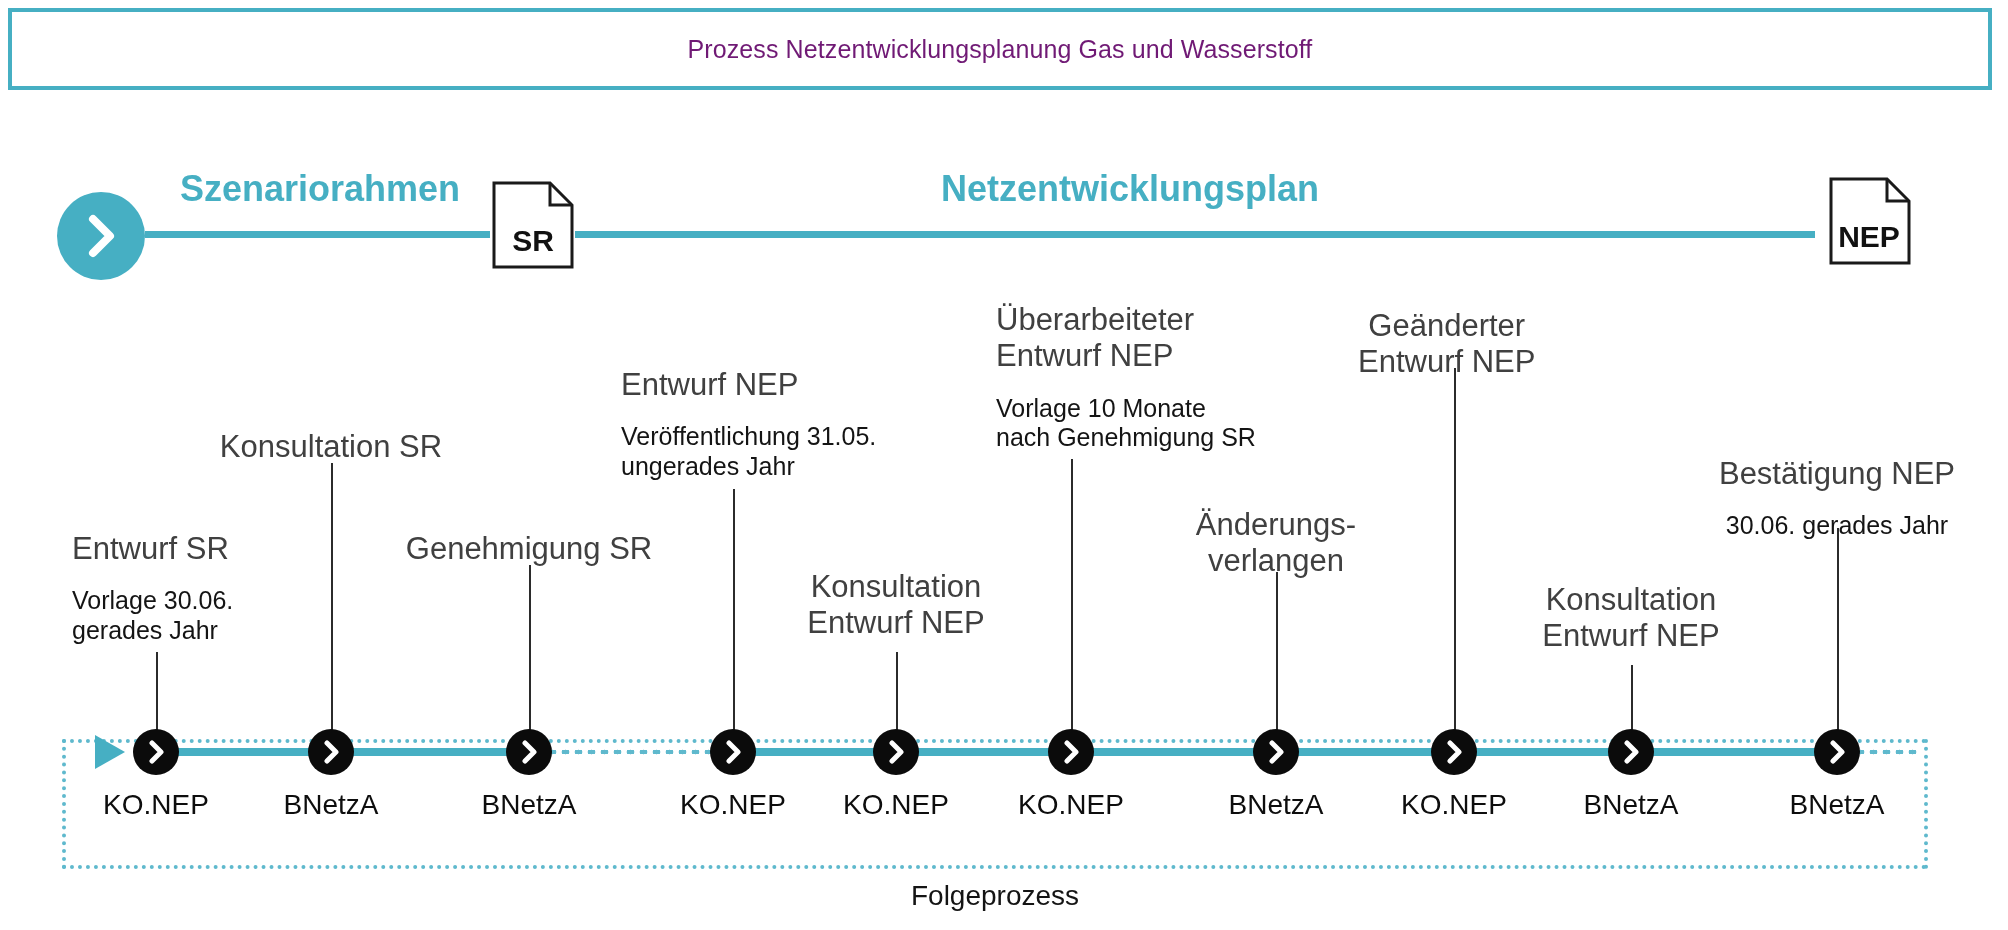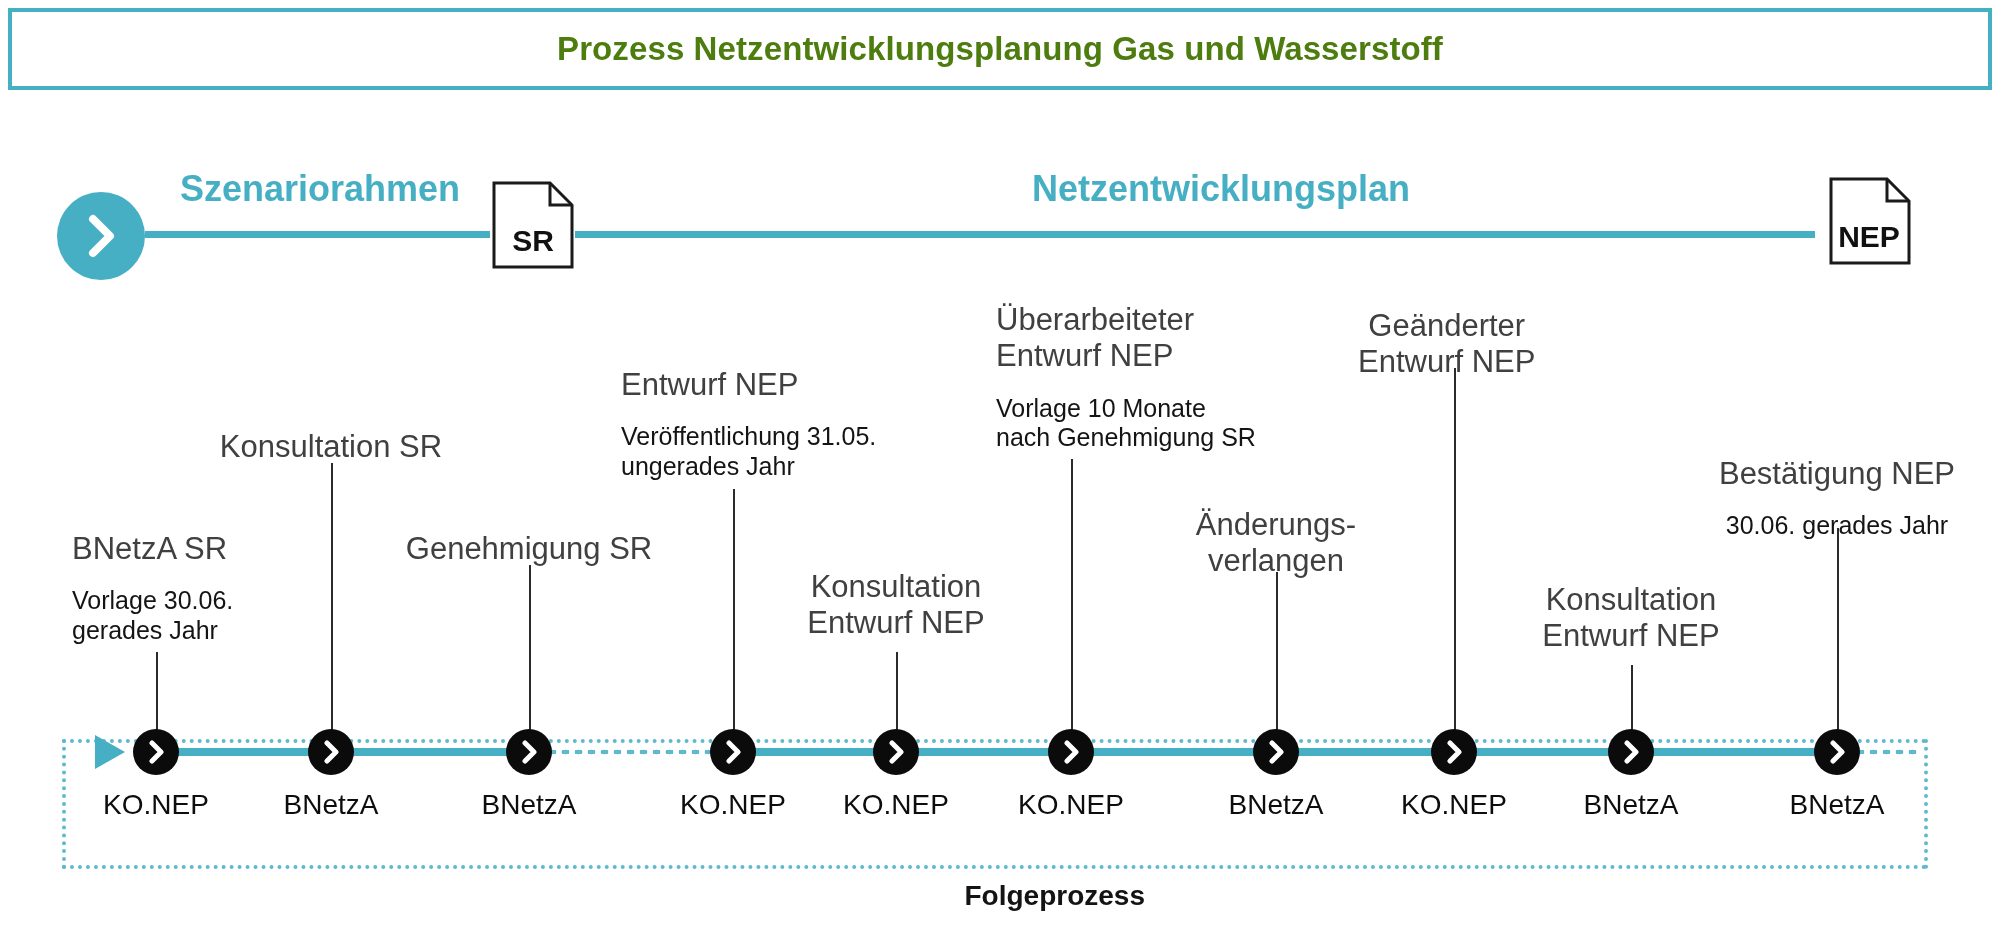--- a/index.html
+++ b/index.html
@@ -13,21 +13,21 @@
   #stage{position:absolute;left:0;top:0;width:2008px;height:930px;}
 
   
   .title-bar{
     position:absolute;left:8px;top:8px;width:1984px;height:82px;
     border:4px solid #46AFC3;background:#ffffff;
     display:flex;align-items:center;justify-content:center;
     box-sizing:border-box;
   }
   .title-text{
-    font-size:33px;font-weight:bold;letter-spacing:.1px;color:#4d7c0f;
+    font-size:25px;font-weight:normal;letter-spacing:.1px;color:#701a75;
     white-space:nowrap;
   }
   .start-circle{
     position:absolute;left:57px;top:192px;width:88px;height:88px;
     border-radius:50%;background:#46AFC3;
   }
   .start-circle svg{position:absolute;left:0;top:0;}
   .top-line{
     position:absolute;top:231px;height:7px;background:#46AFC3;
   }
@@ -74,23 +74,22 @@
   .node{
     position:absolute;width:46px;height:46px;border-radius:50%;
     background:#0b0b0b;
   }
   .node svg{position:absolute;left:0;top:0;}
   .node-label{
     position:absolute;font-size:28px;font-weight:normal;color:#0d0d0d;
     text-align:center;white-space:nowrap;
   }
   .footer-label{
-    position:absolute;font-size:28px;color:#141414;text-align:right;
+    position:absolute;font-size:28px;color:#141414;text-align:center;
     white-space:nowrap;
-    font-weight:bold;
   }
 </style>
 </head>
 <body>
 
 <div id="stage">
 
   <div class="title-bar">
     <div class="title-text">Prozess Netzentwicklungsplanung Gas und Wasserstoff</div>
   </div>
@@ -99,40 +98,40 @@
     <svg width="88" height="88" viewBox="0 0 88 88" aria-hidden="true">
       <path d="M36 27 L53 44 L36 61" fill="none" stroke="#ffffff" stroke-width="8" stroke-linecap="round" stroke-linejoin="round"></path>
     </svg>
   </div>
 
   <div class="top-line" style="left:145px;width:345px;"></div>
   <div class="top-line" style="left:575px;width:1240px;"></div>
 
   <div class="phase-label" style="left:180px;top:168px;">Szenariorahmen</div>
 
-  <div class="phase-label" style="left:1032px;top:168px;">Netzentwicklungsplan</div>
+  <div class="phase-label" style="left:941px;top:168px;">Netzentwicklungsplan</div>
 
   <div class="doc-icon" style="left:492px;top:181px;width:82px;height:88px;">
     <svg width="82" height="88" viewBox="0 0 82 88" aria-hidden="true">
       <path d="M2 2 H58 L80 24 V86 H2 Z" fill="#ffffff" stroke="#1a1a1a" stroke-width="3"></path>
       <path d="M58 2 V24 H80" fill="none" stroke="#1a1a1a" stroke-width="3"></path>
     </svg>
     <div class="doc-text" style="top:43px;">SR</div>
   </div>
 
   <div class="doc-icon" style="left:1808px;top:177px;width:101px;height:88px;padding-left:21px;">
     <svg width="82" height="88" viewBox="0 0 82 88" aria-hidden="true">
       <path d="M2 2 H58 L80 24 V86 H2 Z" fill="#ffffff" stroke="#1a1a1a" stroke-width="3"></path>
       <path d="M58 2 V24 H80" fill="none" stroke="#1a1a1a" stroke-width="3"></path>
     </svg>
     <div class="doc-text" style="top:43px;">NEP</div>
   </div>
 
   <div class="ms-label left" style="left:72px;top:512px;">
-    <div class="ms-title">BNetzA SR</div>
+    <div class="ms-title">Entwurf SR</div>
     <div class="ms-sub">Vorlage 30.06.
 gerades Jahr</div>
   </div>
   <div class="stem" style="left:156px;top:652px;height:96px;"></div>
 
   <div class="ms-label center" style="left:181px;top:410px;width:300px;">
     <div class="ms-title">Konsultation SR</div>
     <div class="ms-sub"></div>
   </div>
   <div class="stem" style="left:331px;top:463px;height:285px;"></div>

